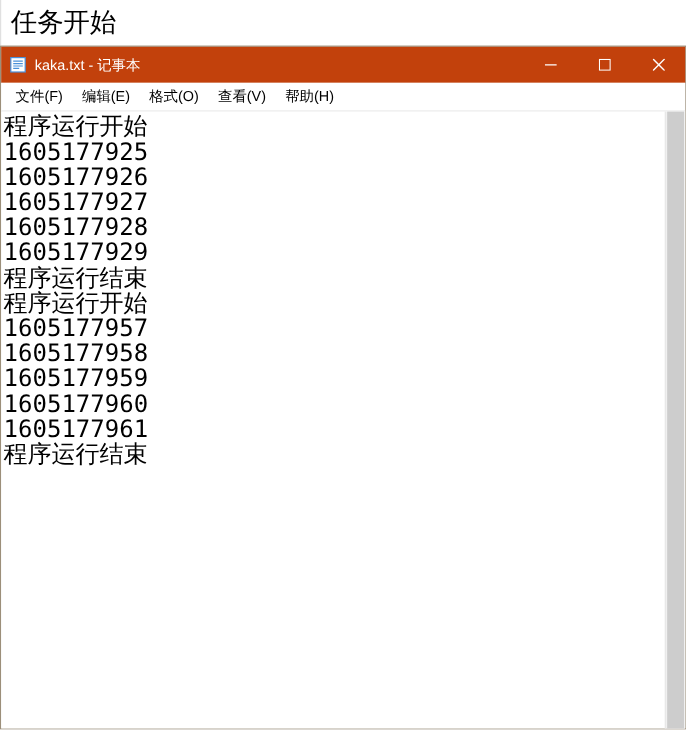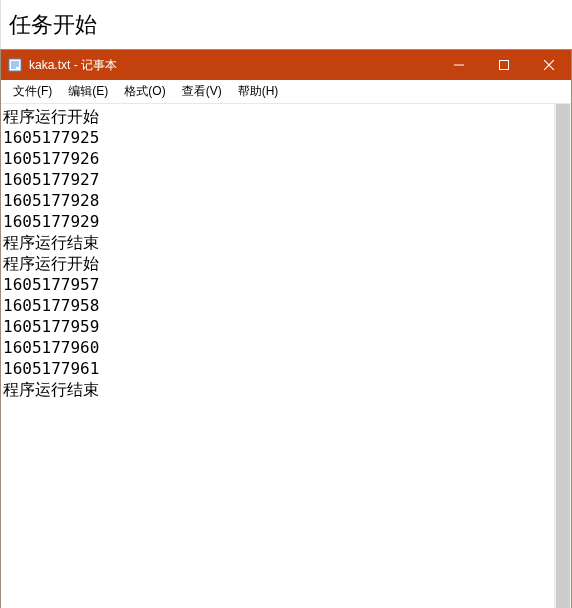--- a/index.html
+++ b/index.html
@@ -11,21 +11,21 @@
       font-family: "Microsoft YaHei", "SimSun", sans-serif;
       background: #f0f0f0;
       width: 572px;
       height: 608px;
       overflow: hidden;
     }
     .outer-header {
       background: #ffffff;
       padding: 12px 8px;
       font-size: 22px;
-      height: 49px;
+      height: 38px;
       display: flex;
       align-items: center;
       border-left: 1px solid #e0e0e0;
     }
     .window {
       border: 1px solid #9c8f7a;
     }
     .titlebar {
       background: #c2410c;
       color: #ffffff;
@@ -74,21 +74,21 @@
       color: #000000;
     }
     .content-area {
       background: #ffffff;
       height: 514px;
       display: flex;
     }
     .text-content {
       flex: 1;
       padding: 2px 2px;
-      font-size: 16px;
+      font-size: 20px;
       line-height: 21px;
       font-family: "SimSun", "Microsoft YaHei", monospace;
       white-space: pre;
       overflow: hidden;
       color: #000000;
     }
     .scrollbar {
       width: 17px;
       background: #f0f0f0;
       border-left: 1px solid #e8e8e8;

